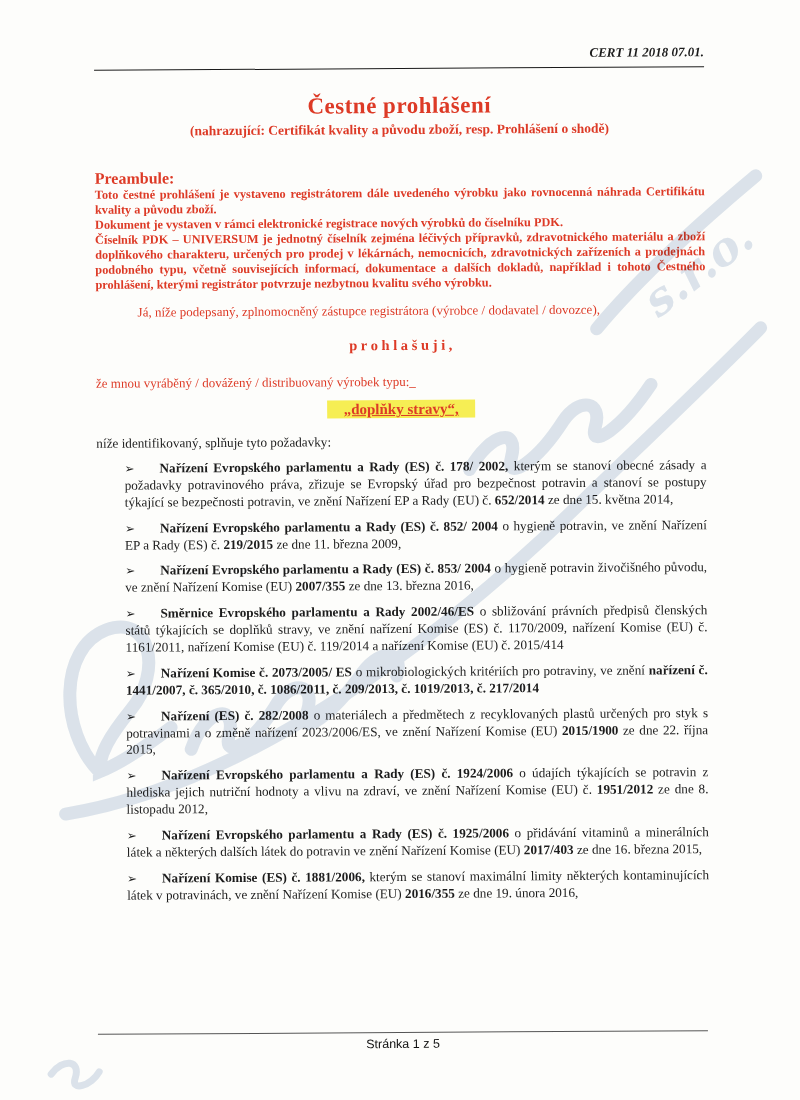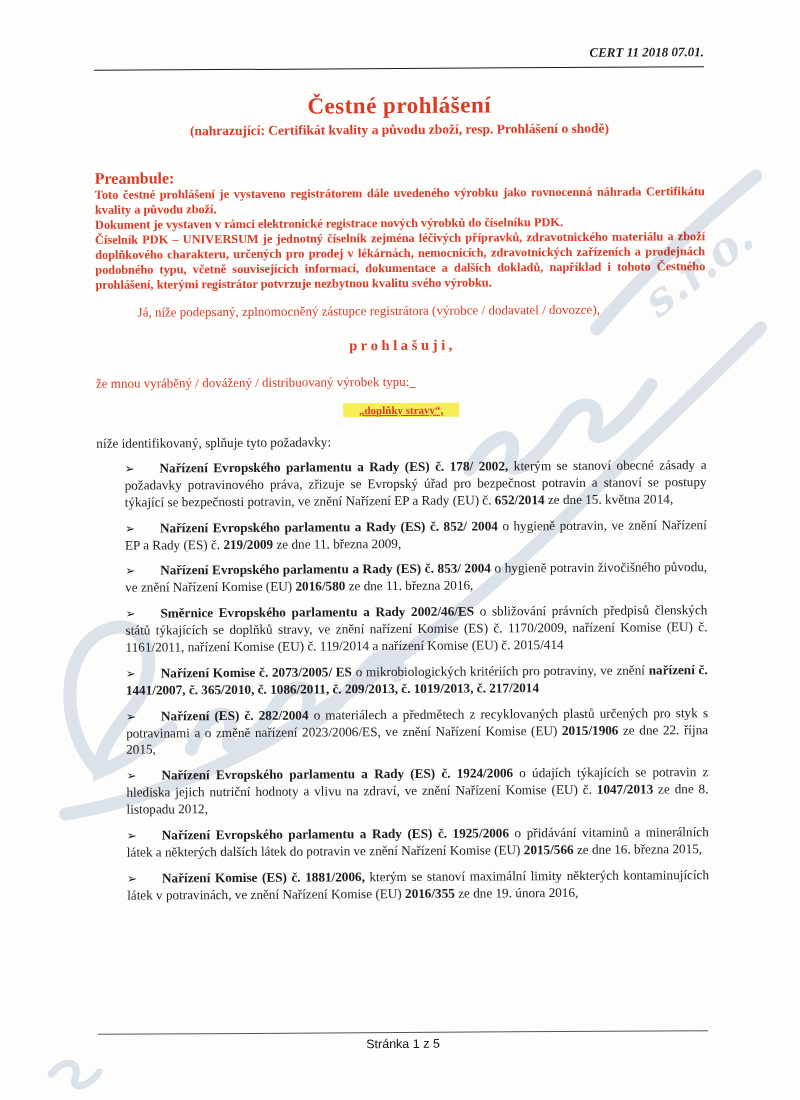--- a/index.html
+++ b/index.html
@@ -29,21 +29,21 @@
   .preamble-h{ margin-top:30px; color:var(--accent-red); font-size:16px; font-weight:bold; }
   .preamble-p{ color:var(--accent-red); font-weight:bold; font-size:12.3px; line-height:1.22; text-align:justify; }
 
   .decl-intro{ margin-top:12px; color:var(--accent-red); font-size:13px; text-indent:42px; }
   .decl-verb{ margin-top:18px; color:var(--accent-red); font-size:14.5px; font-weight:bold; text-align:center; }
   .product-line{ margin-top:20px; color:var(--accent-red); font-size:13px; }
   .product-type-row{ margin-top:10px; text-align:center; }
   mark.product-type{
     background:var(--highlight-yellow);
     color:var(--accent-red);
-    font-weight:bold; font-size:11px;
+    font-weight:bold; font-size:15px;
     text-decoration:underline;
     padding:1px 16px;
     font-family:Liberation Serif, serif;
   }
   .req-intro{ margin-top:16px; font-size:13.2px; }
 
   .req-list{ margin-top:4px; }
   .req-item{ margin:9px 0 0 28px; text-align:justify; font-size:13.2px; line-height:1.28; }
   .req-item .bullet{ display:inline-block; width:35px; font-size:12px; font-family:"DejaVu Sans", sans-serif; }
   .req-item .seg.bold{ font-weight:bold; }
@@ -91,27 +91,27 @@
       </div>
 
     <p class="decl-intro">Já, níže podepsaný, zplnomocněný zástupce registrátora (výrobce / dodavatel / dovozce),</p>
     <p class="decl-verb">p r o h l a š u j i ,</p>
     <p class="product-line">že mnou vyráběný / dovážený / distribuovaný výrobek typu:_</p>
     <p class="product-type-row"><mark class="product-type">„doplňky stravy“,</mark></p>
     <p class="req-intro">níže identifikovaný, splňuje tyto požadavky:</p>
 
     <div class="req-list">
         <p class="req-item"><span class="bullet">➢</span><span class="seg bold">Nařízení Evropského parlamentu a Rady (ES) č. 178/ 2002,</span><span class="seg"> kterým se stanoví obecné zásady a požadavky potravinového práva, zřizuje se Evropský úřad pro bezpečnost potravin a stanoví se postupy týkající se bezpečnosti potravin, ve znění Nařízení EP a Rady (EU) č. </span><span class="seg bold">652/2014</span><span class="seg"> ze dne 15. května 2014,</span></p>
-        <p class="req-item"><span class="bullet">➢</span><span class="seg bold">Nařízení Evropského parlamentu a Rady (ES) č. 852/ 2004</span><span class="seg"> o hygieně potravin, ve znění Nařízení EP a Rady (ES) č. </span><span class="seg bold">219/2009</span><span class="seg"> ze dne 11. března 2009,</span></p>
-        <p class="req-item"><span class="bullet">➢</span><span class="seg bold">Nařízení Evropského parlamentu a Rady (ES) č. 853/ 2004</span><span class="seg"> o hygieně potravin živočišného původu, ve znění Nařízení Komise (EU) </span><span class="seg bold">2016/580</span><span class="seg"> ze dne 11. března 2016,</span></p>
+        <p class="req-item"><span class="bullet">➢</span><span class="seg bold">Nařízení Evropského parlamentu a Rady (ES) č. 852/ 2004</span><span class="seg"> o hygieně potravin, ve znění Nařízení EP a Rady (ES) č. </span><span class="seg bold">219/2015</span><span class="seg"> ze dne 11. března 2009,</span></p>
+        <p class="req-item"><span class="bullet">➢</span><span class="seg bold">Nařízení Evropského parlamentu a Rady (ES) č. 853/ 2004</span><span class="seg"> o hygieně potravin živočišného původu, ve znění Nařízení Komise (EU) </span><span class="seg bold">2007/355</span><span class="seg"> ze dne 13. března 2016,</span></p>
         <p class="req-item"><span class="bullet">➢</span><span class="seg bold">Směrnice Evropského parlamentu a Rady 2002/46/ES</span><span class="seg"> o sbližování právních předpisů členských států týkajících se doplňků stravy, ve znění nařízení Komise (ES) č. 1170/2009, nařízení Komise (EU) č. 1161/2011, nařízení Komise (EU) č. 119/2014 a nařízení Komise (EU) č. 2015/414</span></p>
         <p class="req-item"><span class="bullet">➢</span><span class="seg bold">Nařízení Komise č. 2073/2005/ ES</span><span class="seg"> o mikrobiologických kritériích pro potraviny, ve znění </span><span class="seg bold">nařízení č. 1441/2007, č. 365/2010, č. 1086/2011, č. 209/2013, č. 1019/2013, č. 217/2014</span></p>
-        <p class="req-item"><span class="bullet">➢</span><span class="seg bold">Nařízení (ES) č. 282/2004</span><span class="seg"> o materiálech a předmětech z recyklovaných plastů určených pro styk s potravinami a o změně nařízení 2023/2006/ES, ve znění Nařízení Komise (EU) </span><span class="seg bold">2015/1906</span><span class="seg"> ze dne 22. října 2015,</span></p>
-        <p class="req-item"><span class="bullet">➢</span><span class="seg bold">Nařízení Evropského parlamentu a Rady (ES) č. 1924/2006</span><span class="seg"> o údajích týkajících se potravin z hlediska jejich nutriční hodnoty a vlivu na zdraví, ve znění Nařízení Komise (EU) č. </span><span class="seg bold">1047/2013</span><span class="seg"> ze dne 8. listopadu 2012,</span></p>
-        <p class="req-item"><span class="bullet">➢</span><span class="seg bold">Nařízení Evropského parlamentu a Rady (ES) č. 1925/2006</span><span class="seg"> o přidávání vitaminů a minerálních látek a některých dalších látek do potravin ve znění Nařízení Komise (EU) </span><span class="seg bold">2015/566</span><span class="seg"> ze dne 16. března 2015,</span></p>
+        <p class="req-item"><span class="bullet">➢</span><span class="seg bold">Nařízení (ES) č. 282/2008</span><span class="seg"> o materiálech a předmětech z recyklovaných plastů určených pro styk s potravinami a o změně nařízení 2023/2006/ES, ve znění Nařízení Komise (EU) </span><span class="seg bold">2015/1900</span><span class="seg"> ze dne 22. října 2015,</span></p>
+        <p class="req-item"><span class="bullet">➢</span><span class="seg bold">Nařízení Evropského parlamentu a Rady (ES) č. 1924/2006</span><span class="seg"> o údajích týkajících se potravin z hlediska jejich nutriční hodnoty a vlivu na zdraví, ve znění Nařízení Komise (EU) č. </span><span class="seg bold">1951/2012</span><span class="seg"> ze dne 8. listopadu 2012,</span></p>
+        <p class="req-item"><span class="bullet">➢</span><span class="seg bold">Nařízení Evropského parlamentu a Rady (ES) č. 1925/2006</span><span class="seg"> o přidávání vitaminů a minerálních látek a některých dalších látek do potravin ve znění Nařízení Komise (EU) </span><span class="seg bold">2017/403</span><span class="seg"> ze dne 16. března 2015,</span></p>
         <p class="req-item"><span class="bullet">➢</span><span class="seg bold">Nařízení Komise (ES) č. 1881/2006,</span><span class="seg"> kterým se stanoví maximální limity některých kontaminujících látek v potravinách, ve znění Nařízení Komise (EU) </span><span class="seg bold">2016/355</span><span class="seg"> ze dne 19. února 2016,</span></p>
       </div>
 
   </div>
 
   <div class="footer">
     <div class="footer-rule"></div>
     <div class="page-number">Stránka 1 z 5</div>
   </div>
 

